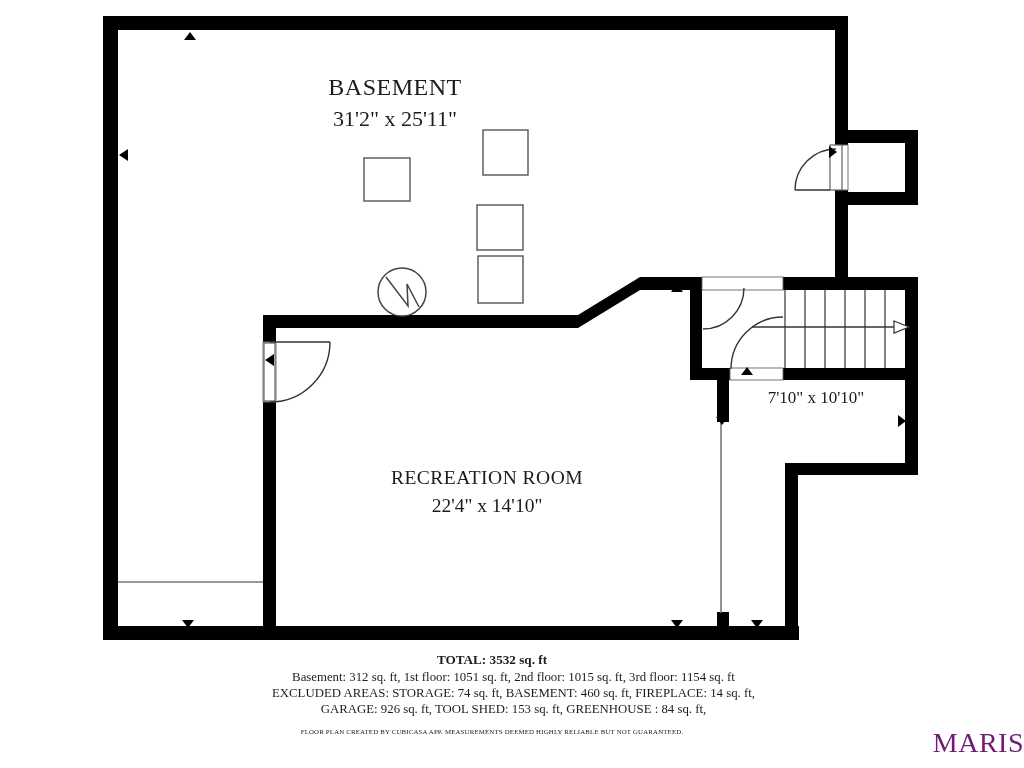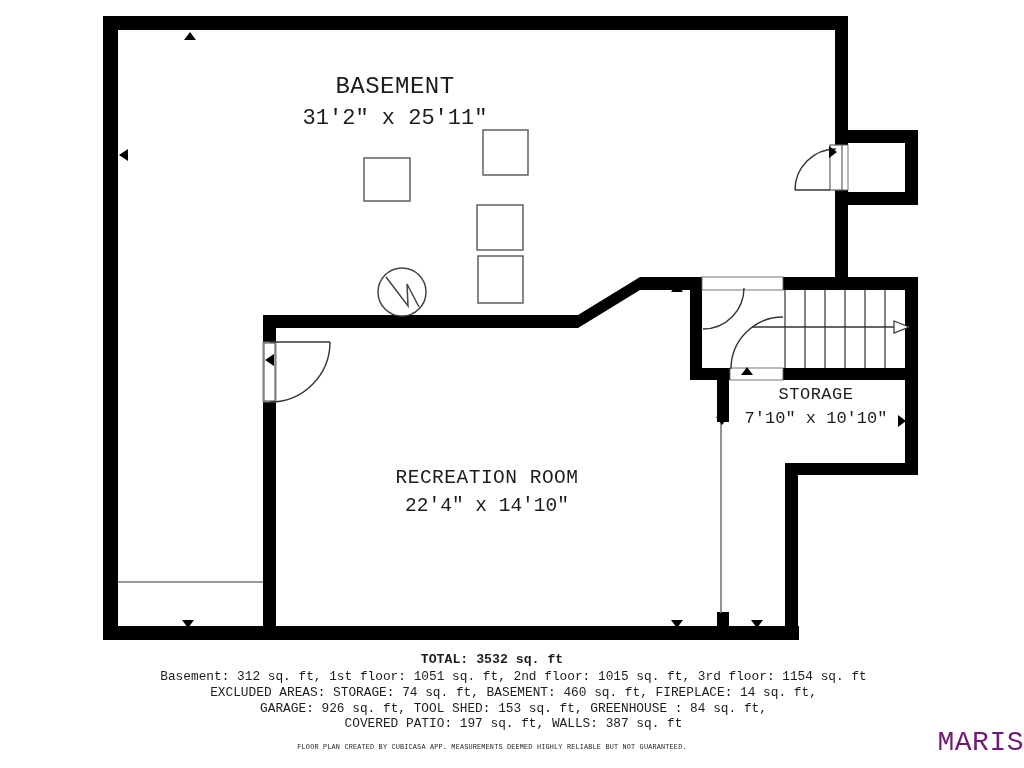--- a/index.html
+++ b/index.html
@@ -1,17 +1,17 @@
 <!DOCTYPE html>
 <html><head>
 <meta charset="utf-8">
 <style>
   html,body{margin:0;padding:0;background:#fff;width:1024px;height:768px;overflow:hidden;}
   .canvas{position:relative;width:1024px;height:768px;background:#fff;
-          font-family:Liberation Mono, monospace;color:#1c1c1c;}
+          font-family:Liberation Serif, serif;color:#1c1c1c;}
   svg{position:absolute;left:0;top:0;}
   .label{position:absolute;text-align:center;line-height:1.25;color:#1c1c1c;}
   .room-name{letter-spacing:0.5px;}
   .basement{left:245px;top:72px;width:300px;font-size:24px;}
   .basement .dims{font-size:22px;margin-top:3px;}
   .recroom{left:337px;top:466px;width:300px;font-size:19.5px;}
   .recroom .dims{font-size:19.5px;margin-top:4px;}
   .storage{left:716px;top:384px;width:200px;font-size:17px;}
   .storage .dims{font-size:17px;margin-top:3px;}
   .footer{position:absolute;left:0;top:652px;width:984px;text-align:center;}
@@ -129,28 +129,26 @@
     <div class="room-name">BASEMENT</div>
     <div class="dims">31'2" x 25'11"</div>
   </div>
 
   <div class="label recroom">
     <div class="room-name">RECREATION ROOM</div>
     <div class="dims">22'4" x 14'10"</div>
   </div>
 
   <div class="label storage">
-    <div class="room-name">STORAGE</div>
     <div class="dims">7'10" x 10'10"</div>
   </div>
 
   <div class="footer">
     <div class="total">TOTAL: 3532 sq. ft</div>
     <div class="line">Basement: 312 sq. ft, 1st floor: 1051 sq. ft, 2nd floor: 1015 sq. ft, 3rd floor: 1154 sq. ft</div>
     <div class="line">EXCLUDED AREAS: STORAGE: 74 sq. ft, BASEMENT: 460 sq. ft, FIREPLACE: 14 sq. ft,</div>
     <div class="line">GARAGE: 926 sq. ft, TOOL SHED: 153 sq. ft, GREENHOUSE : 84 sq. ft,</div>
-    <div class="line">COVERED PATIO: 197 sq. ft, WALLS: 387 sq. ft</div>
     <div class="disclaimer">FLOOR PLAN CREATED BY CUBICASA APP. MEASUREMENTS DEEMED HIGHLY RELIABLE BUT NOT GUARANTEED.</div>
   </div>
 
   <div class="logo" style="color: #701a75;">MARIS</div>
 
 </div>
 
 </body></html>

